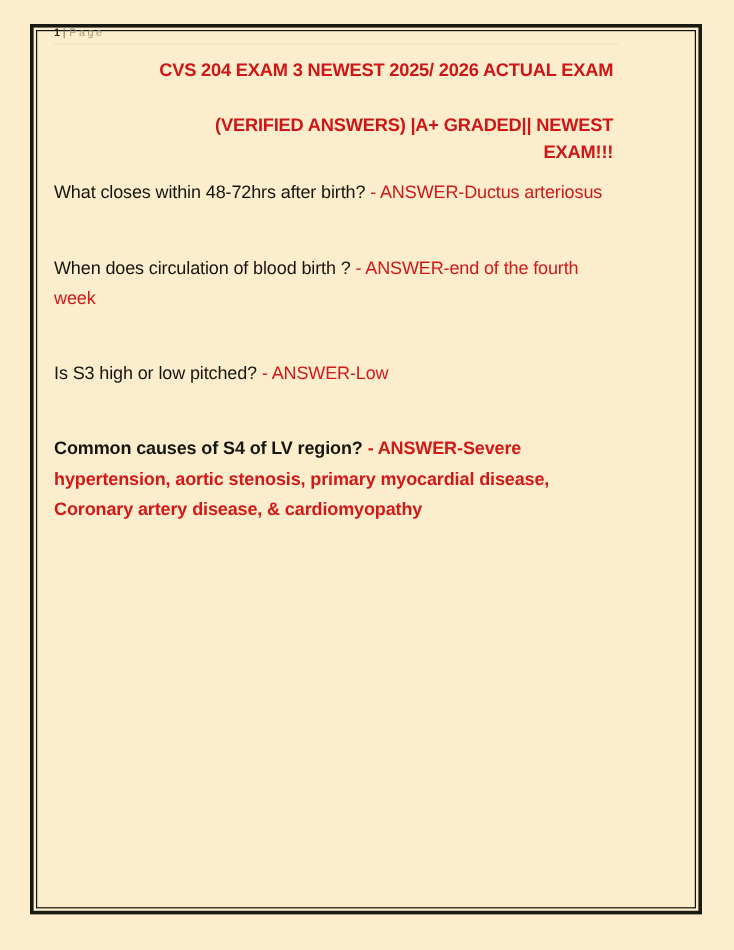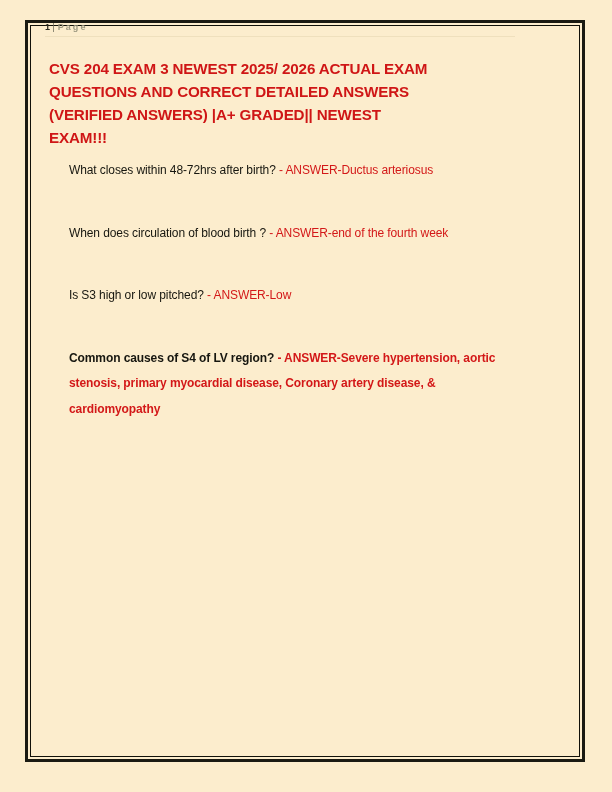--- a/index.html
+++ b/index.html
@@ -68,53 +68,51 @@
   }
   .page-sep {
     font-size: 9px;
     color: #6d6a58;
     margin: 0 3px 0 2px;
   }
   .page-word {
     font-size: 9px;
     color: #9e9a82;
     letter-spacing: 2.1px;
-    font-weight: bold;
   }
   .header-rule {
     margin-top: 3px;
     height: 1px;
     width: 100%;
     background: #efe0bd;
   }
 
   
   .doc-title {
-    margin-top: 20px;
-    text-align: left;
+    margin-top: 10px;
+    text-align: right;
     font-size: 15.2px;
     font-weight: bold;
     line-height: 23px;
     color: #cf1616;
     letter-spacing: -0.15px;
     padding: 0 4px;
   }
 
   
   .qa-list {
     margin-top: 9px;
   }
   .qa-block {
-    font-size: 12px;
+    font-size: 15px;
     line-height: 25.5px;
     color: #16160f;
     margin-bottom: 37px;
     letter-spacing: -0.1px;
     word-spacing: 0px;
-    margin-left: 24px;
   }
   .qa-block:last-child {
     margin-bottom: 0;
     font-weight: bold;
   }
   .qa-answer {
     color: #d31818;
   }
 </style>
 </head>
@@ -129,21 +127,21 @@
 
     <div class="page-header">
       <span class="page-num">1</span>
       <span class="page-sep">|</span>
       <span class="page-word">Page</span>
     </div>
     <div class="header-rule"></div>
 
     <div class="doc-title">
       <span>CVS 204 EXAM 3 NEWEST 2025/ 2026 ACTUAL EXAM</span><br>
-      <span>QUESTIONS AND CORRECT DETAILED ANSWERS</span><br>
+      <br>
       <span>(VERIFIED ANSWERS) |A+ GRADED|| NEWEST</span><br>
       <span>EXAM!!!</span>
     </div>
 
     <div class="qa-list">
 
       <div class="qa-block">
         <span class="qa-question">What closes within 48-72hrs after birth?</span><span class="qa-answer"> - ANSWER-Ductus arteriosus</span>
       </div>
 

